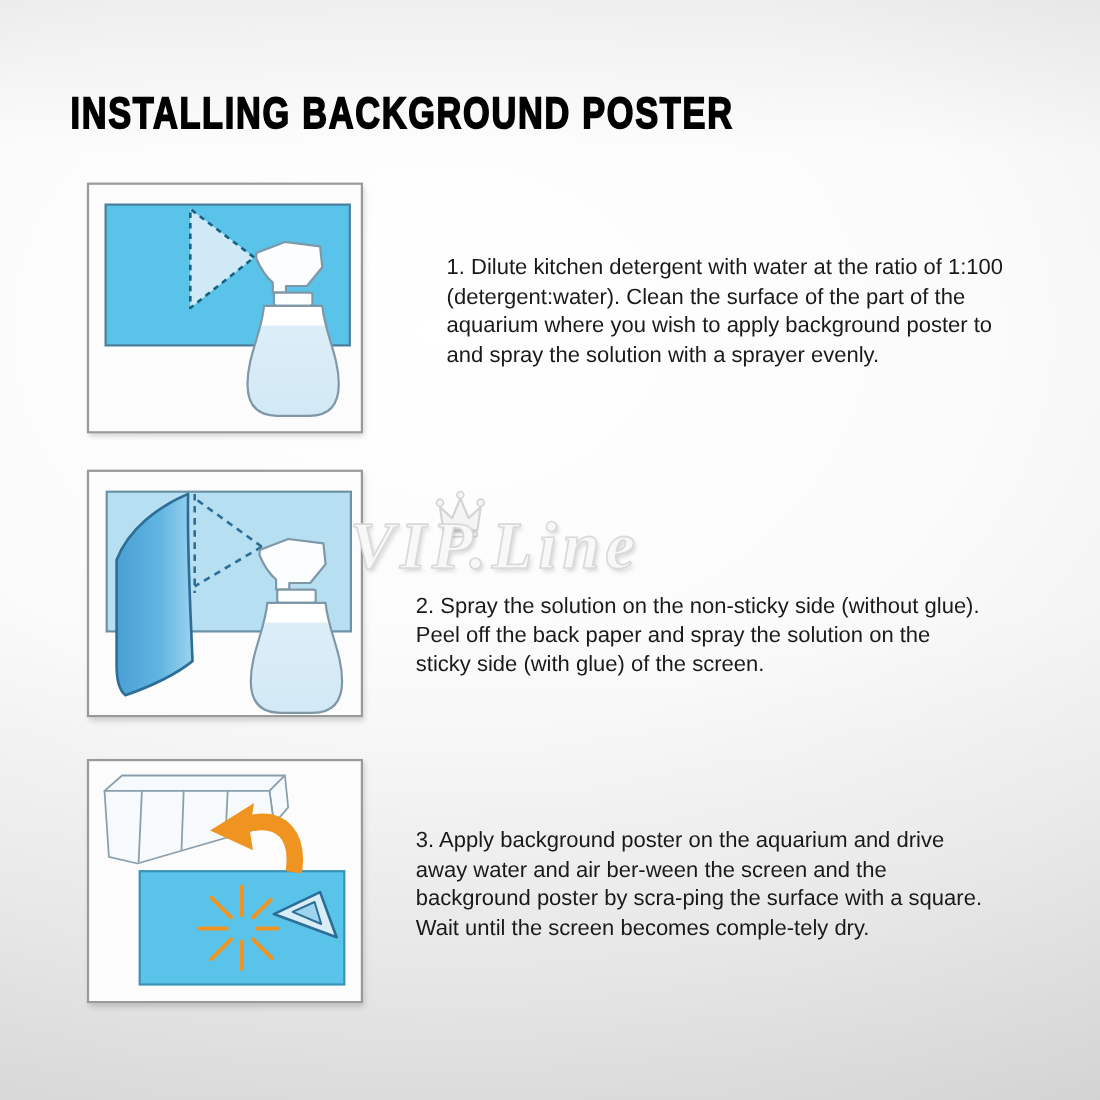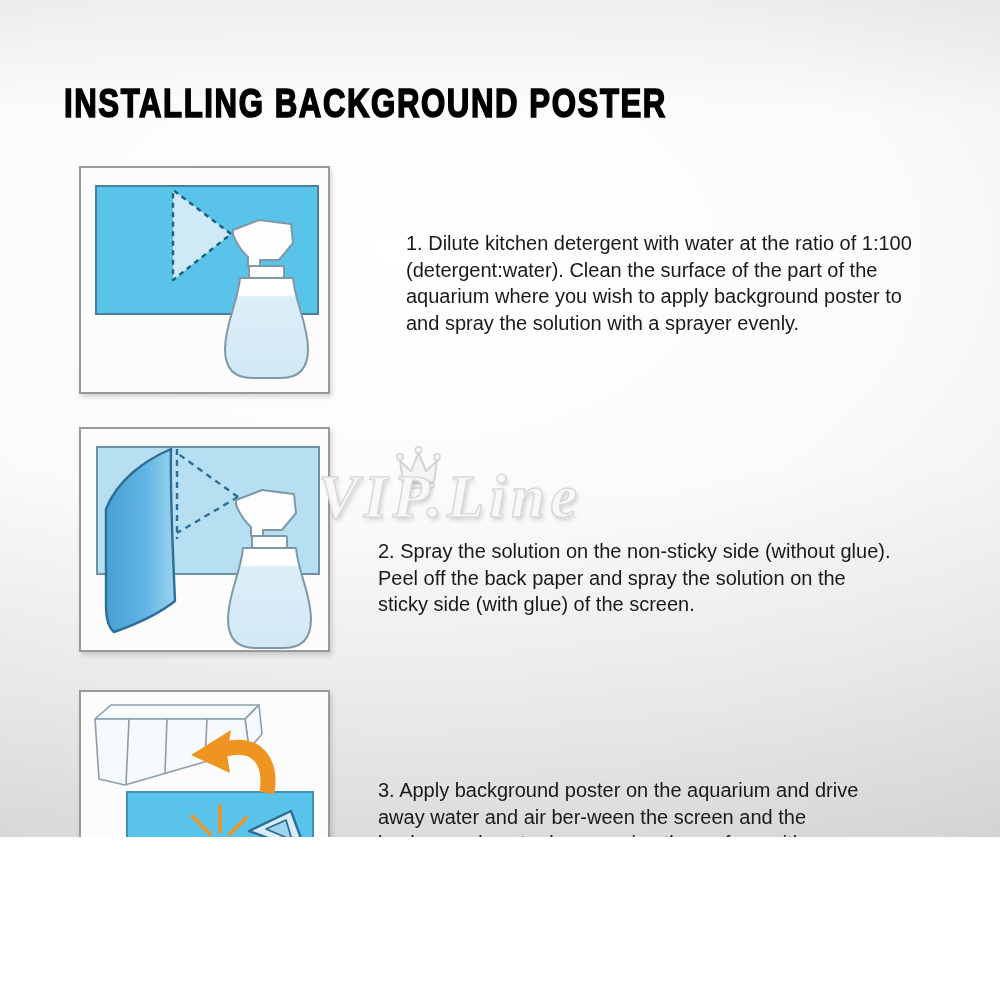--- a/index.html
+++ b/index.html
@@ -1,17 +1,17 @@
 <!DOCTYPE html>
 <html><head>
 <meta charset="utf-8">
 <style>
   html,body{margin:0;padding:0;background:#ffffff;}
   .canvas{
-    position:relative;width:1000px;height:837px;overflow:hidden;
+    position:relative;width:1000px;height:1000px;overflow:hidden;
     font-family:"Liberation Sans", sans-serif;
     background:
       linear-gradient(180deg, rgba(0,0,0,0.05) 0%, rgba(0,0,0,0) 14%, rgba(0,0,0,0) 55%, rgba(0,0,0,0.06) 100%),
       radial-gradient(ellipse 130% 95% at 40% 30%, #ffffff 0%, #fbfbfb 38%, #f0f0f0 63%, #e3e3e3 83%, #d7d7d7 100%);
   }
   .title{
     position:absolute;left:64px;top:83px;margin:0;
     font-size:40px;line-height:1;font-weight:700;color:#000;
     letter-spacing:2px;white-space:nowrap;
     transform:scaleX(0.78);transform-origin:left top;
@@ -26,21 +26,21 @@
   #box2{top:427px;height:221px;}
   #box3{top:690px;height:218px;}
   .step-box svg{display:block;width:100%;height:100%;}
   .step-text{
     position:absolute;left:378px;width:612px;z-index:3;
     font-size:20px;line-height:26.5px;color:#191919;
     white-space:pre-line;
   }
   #text1{top:230px;margin-left:28px;}
   #text2{top:502px;margin-top:36px;}
-  #text3{top:777px;}
+  #text3{top:751px;}
   .watermark{position:absolute;left:316px;top:444px;width:440px;height:160px;z-index:1;pointer-events:none;}
   .wm-crown{position:absolute;left:79px;top:0px;}
   .wm-text{
     position:absolute;left:2px;top:22px;
     font-family:"Liberation Serif", serif;font-style:italic;font-weight:700;
     font-size:61px;line-height:1;letter-spacing:5px;white-space:nowrap;
     color:#f8f8f8;
     -webkit-text-stroke:1.5px #d9d9d9;
     text-shadow:2px 3px 4px rgba(0,0,0,0.16);
   }

